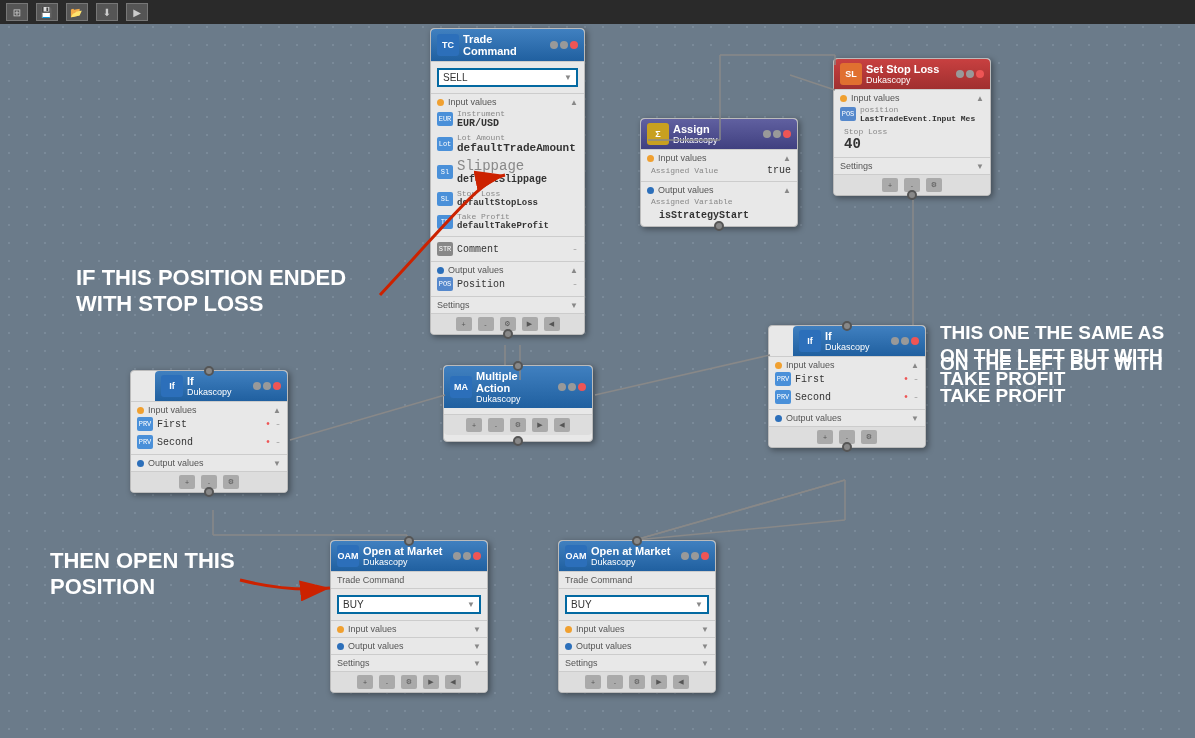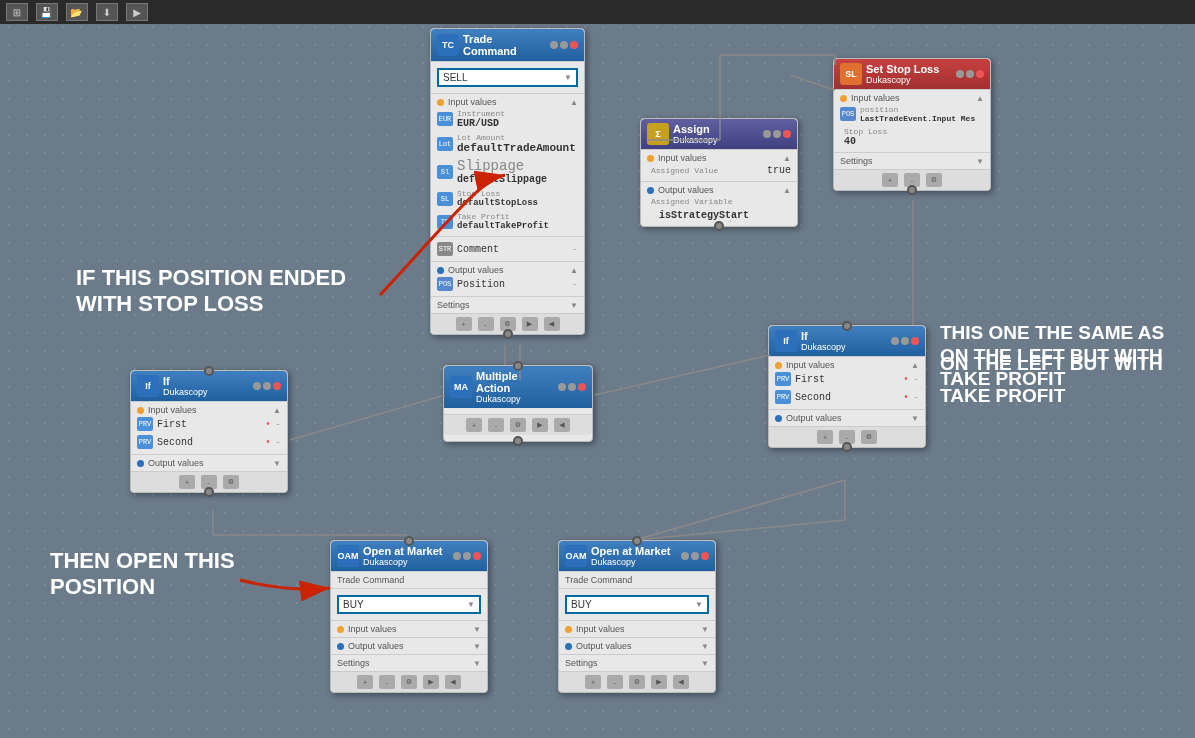--- a/index.html
+++ b/index.html
@@ -193,21 +193,21 @@
       left: 0;
       width: 1195px;
       height: 738px;
       pointer-events: none;
       z-index: 1;
     }
 
     
     .header-stoploss { background: linear-gradient(to bottom, #c84040, #a03030); }
 
-    .node-card.if-card .node-header { background: linear-gradient(to bottom, #4080c0, #2060a0); }
+    .node-card.if-card .node-header { background: linear-gradient(to bottom, #4080c0, #2060a0); margin-left: 24px; }
     .node-card.assign-card .node-header { background: linear-gradient(to bottom, #6060a0, #404080); }
     .node-card.trade-card .node-header { background: linear-gradient(to bottom, #4080c0, #2060a0); }
     .node-card.stoploss-card .node-header { background: linear-gradient(to bottom, #c84040, #a03030); }
     .node-card.multi-card .node-header { background: linear-gradient(to bottom, #4080c0, #2060a0); }
     .node-card.openmarket-card .node-header { background: linear-gradient(to bottom, #4080c0, #2060a0); }
 
     .node-title, .node-subtitle { color: white; }
 
     .output-connector {
       position: absolute;
@@ -440,21 +440,21 @@
     <div class="node-row">
       <div class="row-icon pos">POS</div>
       <div>
         <div style="font-size:8px;color:#888;">position</div>
         <div style="font-size:8px;font-weight:bold;">LastTradeEvent.Input Mes</div>
       </div>
     </div>
     <div class="node-row">
       <div style="margin-left:4px;">
         <div style="font-size:8px;color:#888;">Stop Loss</div>
-        <div style="font-size:10px;font-weight:bold;">40</div>
+        <div style="font-size:14px;font-weight:bold;">40</div>
       </div>
     </div>
   </div>
   <div class="node-section">
     <div class="section-label">
       <span>Settings</span>
       <span class="section-expand">▼</span>
     </div>
   </div>
   <div class="node-footer">

